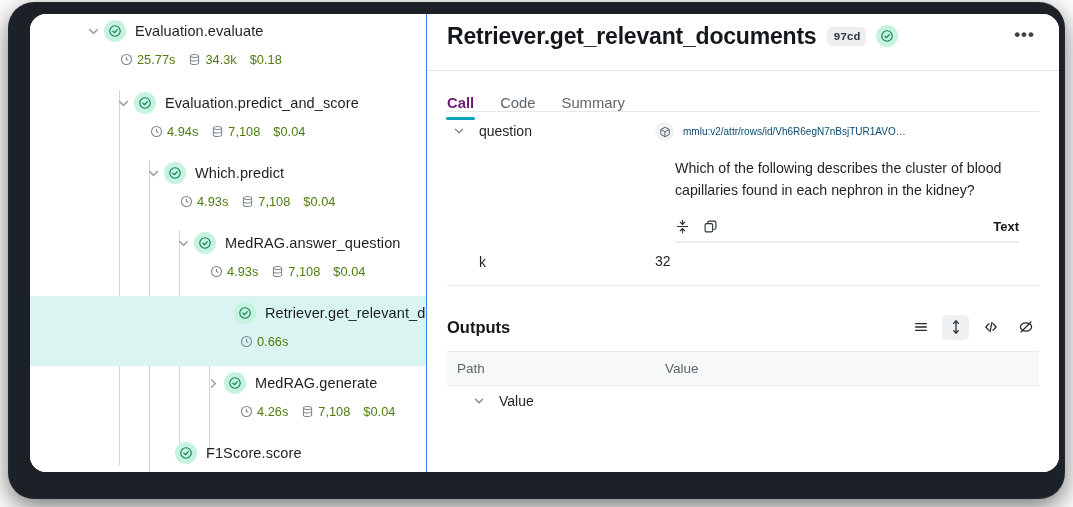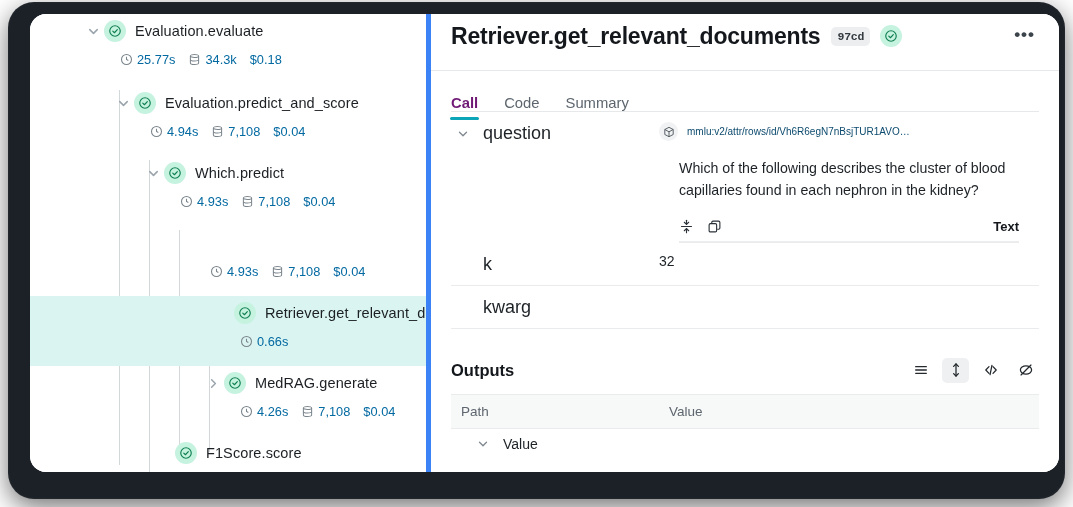--- a/index.html
+++ b/index.html
@@ -46,21 +46,21 @@
     overflow: hidden;
     display: flex;
   }
 
   
   #tree-panel {
     position: relative;
     width: 396px;
     flex: 0 0 396px;
     background: #ffffff;
-    border-right: 5px solid #3b82f6;
+    border-right: 1px solid #3b82f6;
     overflow: hidden;
   }
 
   .tree-row {
     position: relative;
     height: 70px;
   }
   .tree-row.selected {
     background: #d9f4f1;
   }
@@ -111,21 +111,21 @@
     color: #1c2024;
     white-space: nowrap;
     letter-spacing: 0.1px;
   }
 
   .meta-item {
     display: inline-flex;
     align-items: center;
     gap: 4px;
     font-size: 12.8px;
-    color: #0369a1;
+    color: #4d7c0f;
     margin-right: 8px;
   }
   .meta-item svg { display:block; color:#7b858d; }
 
   
   .guide {
     position: absolute;
     width: 1px;
     background: #d2d7da;
   }
@@ -236,21 +236,21 @@
     align-items: flex-start;
     border-bottom: 1px solid #e9ebec;
     min-height: 40px;
   }
   .irow.no-border { border-bottom: none; }
   .ikey {
     flex: 0 0 208px;
     display: flex;
     align-items: center;
     padding-top: 11px;
-    font-size: 18px;
+    font-size: 14px;
     color: #1d2227;
   }
   .ikey .chev-sm {
     width: 20px;
     display: inline-flex;
     align-items: center;
     justify-content: center;
     color: #7f888f;
     margin-right: 10px;
     margin-left: 2px;
@@ -518,20 +518,34 @@
               </span>
             <span>7,108</span>
           </span>
           <span class="meta-item">
             <span>$0.04</span>
           </span>
         </div>
       </div>
 
       <div class="tree-row" style="height:70px;">
+        <div class="node-line" style="left:142px;">
+          <span class="chev">
+            <svg width="15" height="15" viewBox="0 0 24 24" fill="none" stroke="currentColor" stroke-width="2.4" stroke-linecap="round" stroke-linejoin="round">
+                <polyline points="6 9 12 15 18 9"></polyline>
+              </svg>
+          </span>
+          <span class="status-badge">
+            <svg width="14" height="14" viewBox="0 0 24 24" fill="none" stroke="#108050" stroke-width="2" stroke-linecap="round" stroke-linejoin="round">
+                <circle cx="12" cy="12" r="9"></circle>
+                <polyline points="8.2 12.2 11 15 16 9.6"></polyline>
+              </svg>
+          </span>
+          <span class="node-name">MedRAG.answer_question</span>
+        </div>
         <div class="meta-line" style="left:180px;">
           <span class="meta-item">
             <span>
                 <svg width="13" height="13" viewBox="0 0 24 24" fill="none" stroke="currentColor" stroke-width="2">
                   <circle cx="12" cy="12" r="9.2"></circle>
                   <polyline points="12 7 12 12 15.4 14"></polyline>
                 </svg>
               </span>
             <span>4.93s</span>
           </span>
@@ -698,28 +712,20 @@
 
         <div class="irow" style="min-height:42px;">
           <div class="ikey indented">
             <span class="keytext">k</span>
           </div>
           <div class="ival">
             <span>32</span>
           </div>
         </div>
 
-        <div class="irow" style="min-height:42px;">
-          <div class="ikey indented">
-            <span class="keytext">kwarg</span>
-          </div>
-          <div class="ival">
-            <span></span>
-          </div>
-        </div>
 
       </div>
 
       <div id="outputs-head">
         <span id="outputs-title">Outputs</span>
         <span id="outputs-tools">
           <span class="otool">
             <svg width="16" height="16" viewBox="0 0 24 24" fill="none" stroke="currentColor" stroke-width="1.9" stroke-linecap="round">
               <line x1="4" y1="7" x2="20" y2="7"></line>
               <line x1="4" y1="12" x2="20" y2="12"></line>

